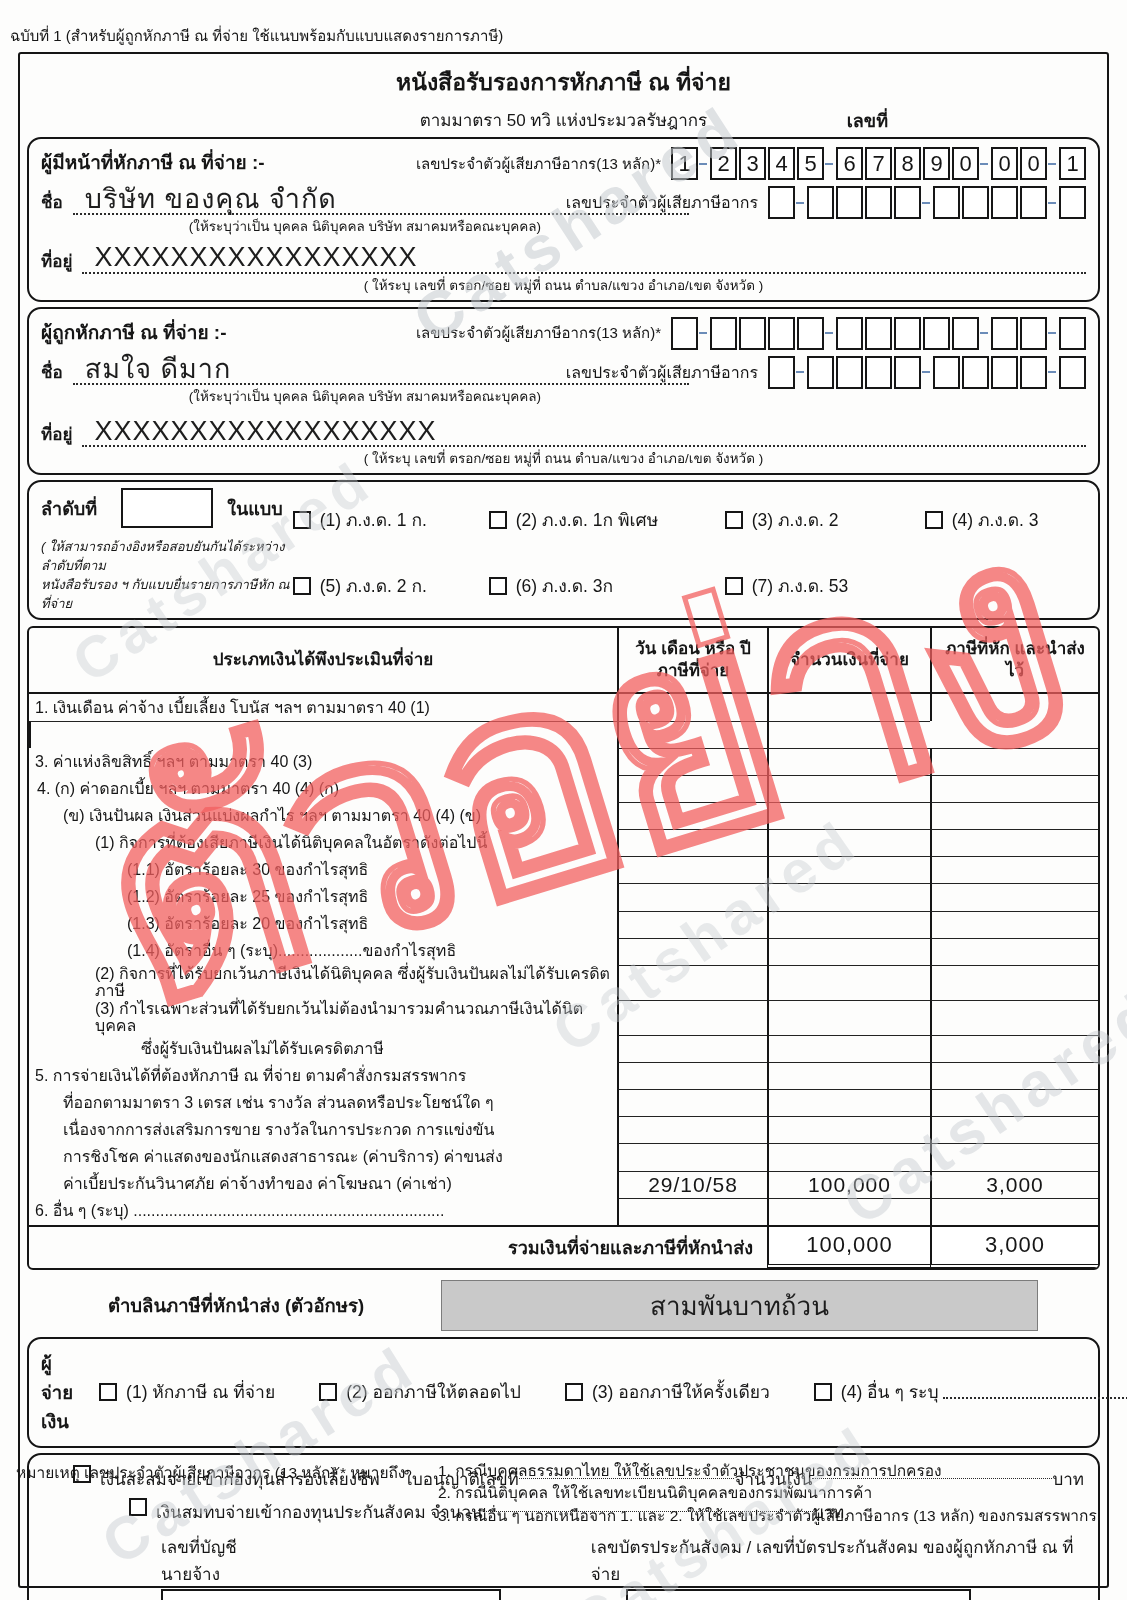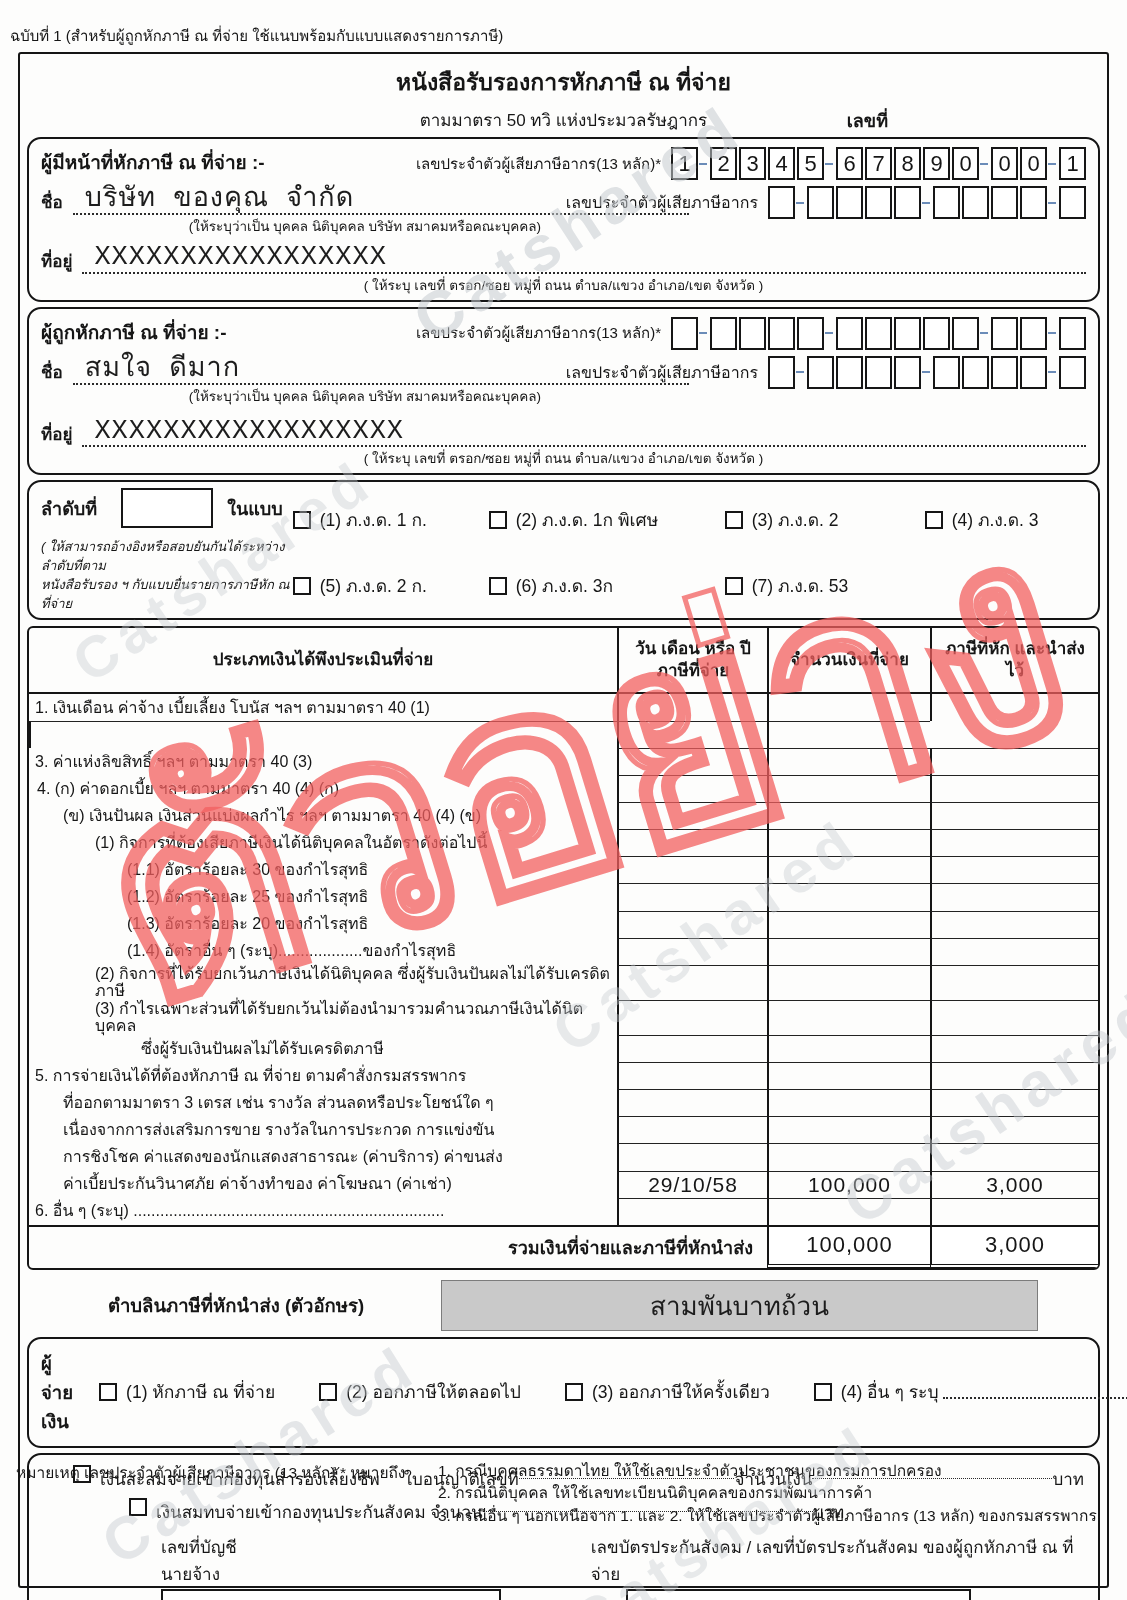--- a/index.html
+++ b/index.html
@@ -29,21 +29,21 @@
   .idgroup { display:flex; }
   .idbox {
     width:27px; height:33px; border:2px solid #161616; margin-left:2px;
     display:inline-flex; align-items:center; justify-content:center;
     font-size:22px; font-weight:500; background:#fff;
   }
   .idjoin { width:8px; border-top:2.5px solid #6b8cb8; margin:0 1px; }
 
   .name-line { display:flex; align-items:flex-end; margin-top:0px; }
   .fld-lab { font-size:17px; font-weight:bold; margin-right:10px; white-space:nowrap; }
-  .dotline { flex:1; border-bottom:2px dotted #2a2a2a; display:flex; align-items:flex-end; padding:0 6px 0 12px;font-family:Liberation Mono, monospace; }
+  .dotline { flex:1; border-bottom:2px dotted #2a2a2a; display:flex; align-items:flex-end; padding:0 6px 0 12px; }
   .filled { font-size:27px; line-height:1.05; letter-spacing:1px; color:#1d1d1d; }
   .hint { font-size:13.5px; text-align:center; }
 
   .seq-box { display:flex; margin-top:5px; }
   .seq-left { width:330px; }
   .seq-l1 { display:flex; align-items:center; }
   .seq-num-box { width:92px; height:40px; border:2px solid #161616; margin:0 14px; background:#fff; }
   .seq-note { font-size:13px; font-style:italic; margin-top:10px; line-height:1.45; }
   .forms-grid { flex:1; display:grid; grid-template-columns:196px 236px 200px 170px; row-gap:12px; padding-top:4px; }
   .ckitem { display:flex; align-items:center; font-size:17.5px; font-weight:500; white-space:nowrap; }

